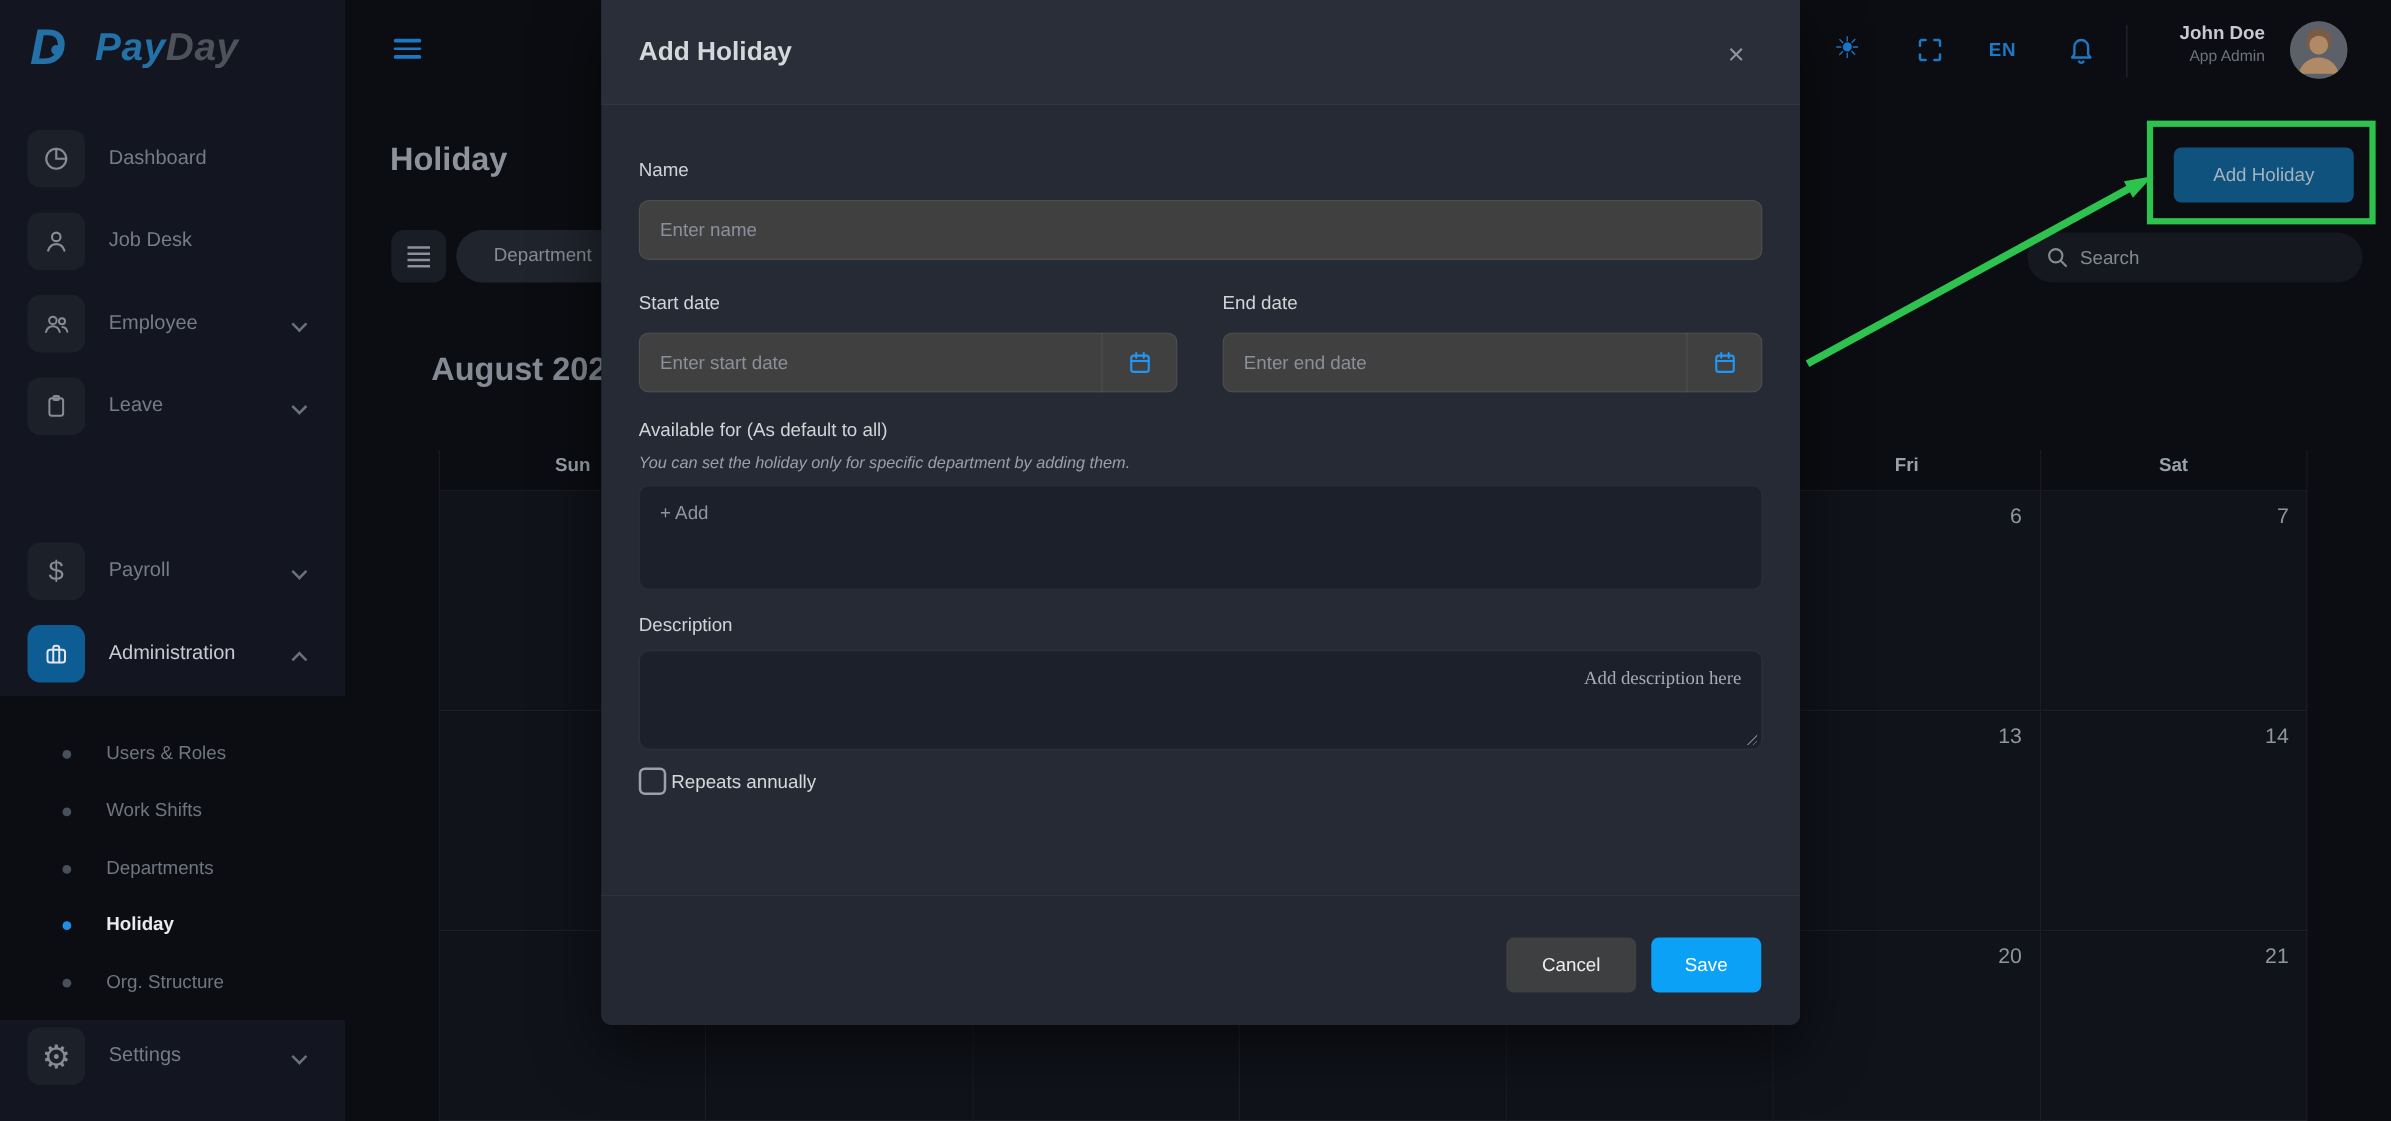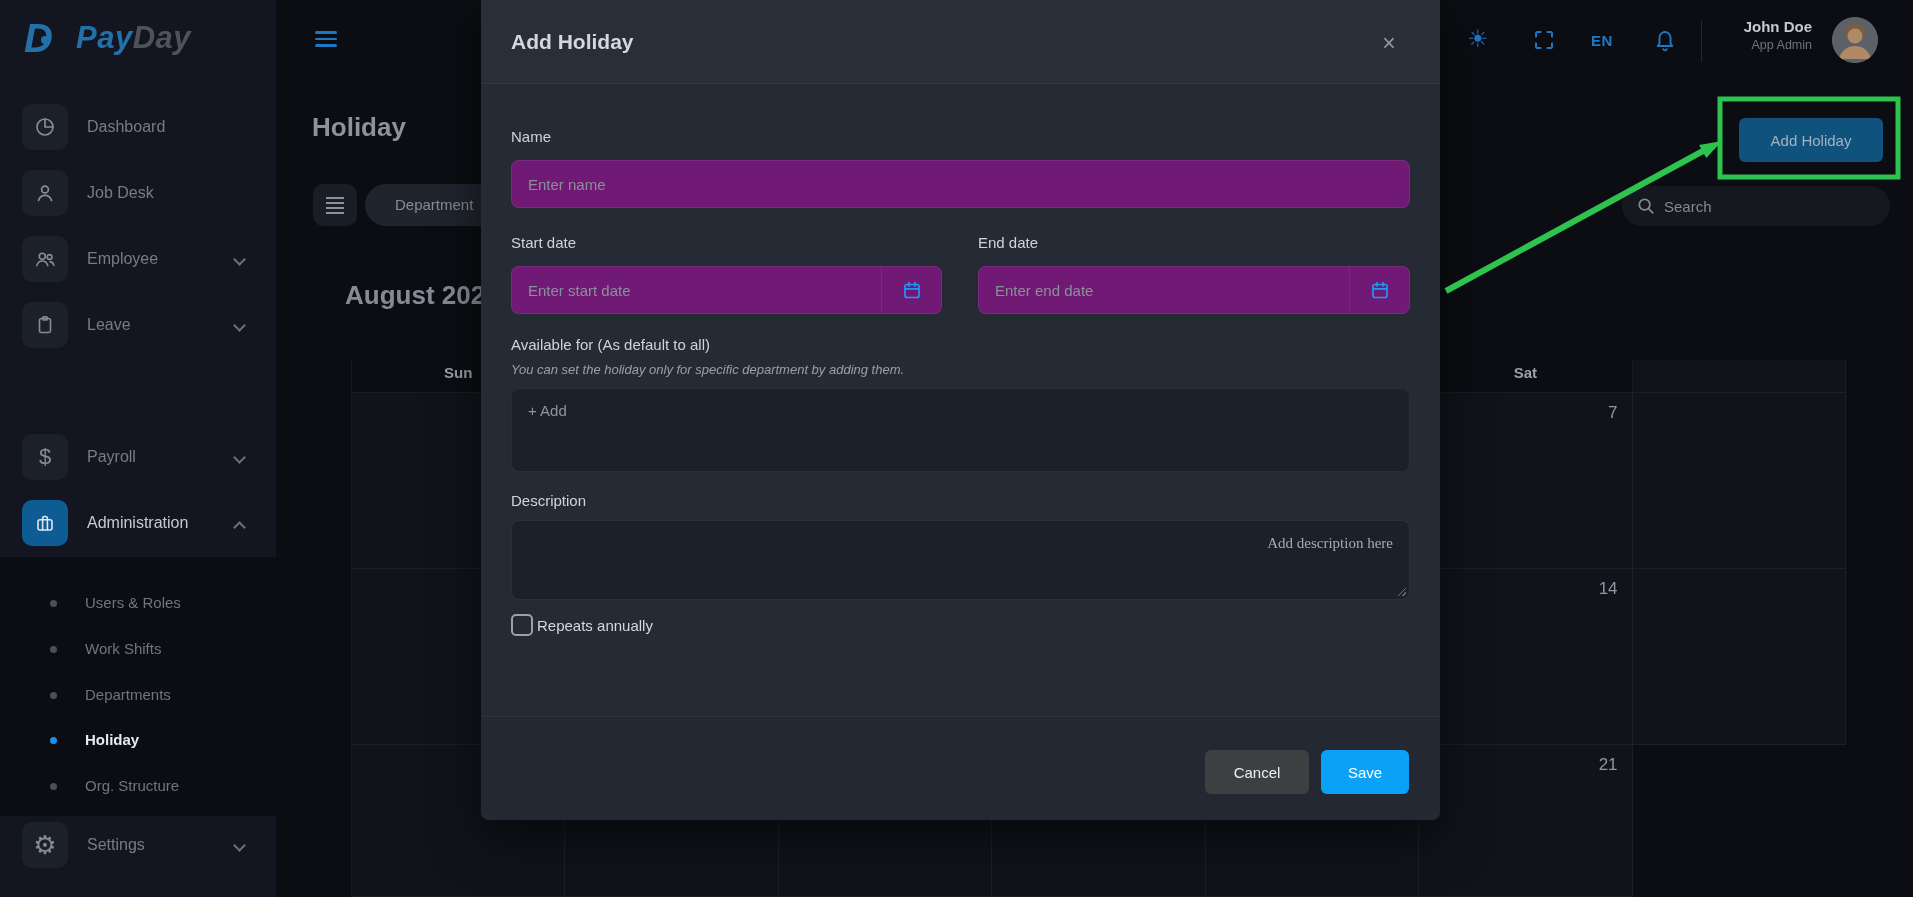--- a/index.html
+++ b/index.html
@@ -71,21 +71,21 @@
            font-size:17px; color:#9096a0; text-align:right; padding:10px 14px 0 0; background:#10131a; }
   .cal-c.blank { background:#10131a; }
 
   
   .modal { position:absolute; left:481px; top:0; width:959px; height:820px; z-index:20;
            background:#262a34; border-radius:0 0 8px 8px; box-shadow:0 18px 50px rgba(0,0,0,.55); }
   .modal-header { position:absolute; left:0; top:0; width:959px; height:84px; background:#2a2e39; border-bottom:1px solid rgba(255,255,255,.04); }
   .modal-title { position:absolute; left:30px; top:0; line-height:84px; font-size:21px; font-weight:600; color:#d4d7db; }
   .modal-close { position:absolute; left:895px; top:30px; width:26px; height:26px; font-size:23px; line-height:26px; text-align:center; color:#9097a0; cursor:pointer; }
   .f-label { position:absolute; font-size:15px; font-weight:500; color:#d0d4d9; }
-  .f-input { position:absolute; background:#701a75; border:1px solid rgba(255,255,255,.07); border-radius:8px; height:48px; }
+  .f-input { position:absolute; background:#404040; border:1px solid rgba(255,255,255,.07); border-radius:8px; height:48px; }
   .f-input input { width:100%; height:100%; background:transparent; border:none; outline:none; padding:0 16px;
                    color:#c7ccd2; font-size:15px; font-family:inherit; }
   .f-input input::placeholder { color:#8a9099; }
   .date-input { display:flex; align-items:center; cursor:pointer; }
   .date-ph { flex:1; padding-left:16px; font-size:15px; color:#8a9099; }
   .date-ic { width:60px; height:48px; border-left:1px solid rgba(255,255,255,.07); display:flex; align-items:center; justify-content:center; color:#2196f3; }
   .hint { position:absolute; font-size:13px; font-style:italic; color:#9aa0a8; }
   .add-box { position:absolute; left:30px; top:388px; width:899px; height:84px; background:#1b202a; border:1px solid rgba(255,255,255,.06); border-radius:8px; cursor:pointer; }
   .add-box span { position:absolute; left:16px; top:13px; font-size:15px; color:#8f959d;text-align:right; }
   .desc-area { position:absolute; left:30px; top:520px; width:899px; height:80px; background:#1b202a; border:1px solid rgba(255,255,255,.07); border-radius:8px; }
@@ -275,20 +275,21 @@
   </div>
 
   <div class="month-title">August 2021</div>
 
   <div class="calendar">
     <div class="cal-h">Sun</div>
     <div class="cal-h">Mon</div>
     <div class="cal-h">Tue</div>
     <div class="cal-h">Wed</div>
     <div class="cal-h">Thu</div>
+    <div class="cal-h">Fri</div>
     <div class="cal-h">Sat</div>
 
     <div class="cal-c blank"></div>
     <div class="cal-c blank"></div>
     <div class="cal-c blank"></div>
     <div class="cal-c blank"></div>
     <div class="cal-c blank"></div>
     <div class="cal-c">6</div>
     <div class="cal-c">7</div>
 

